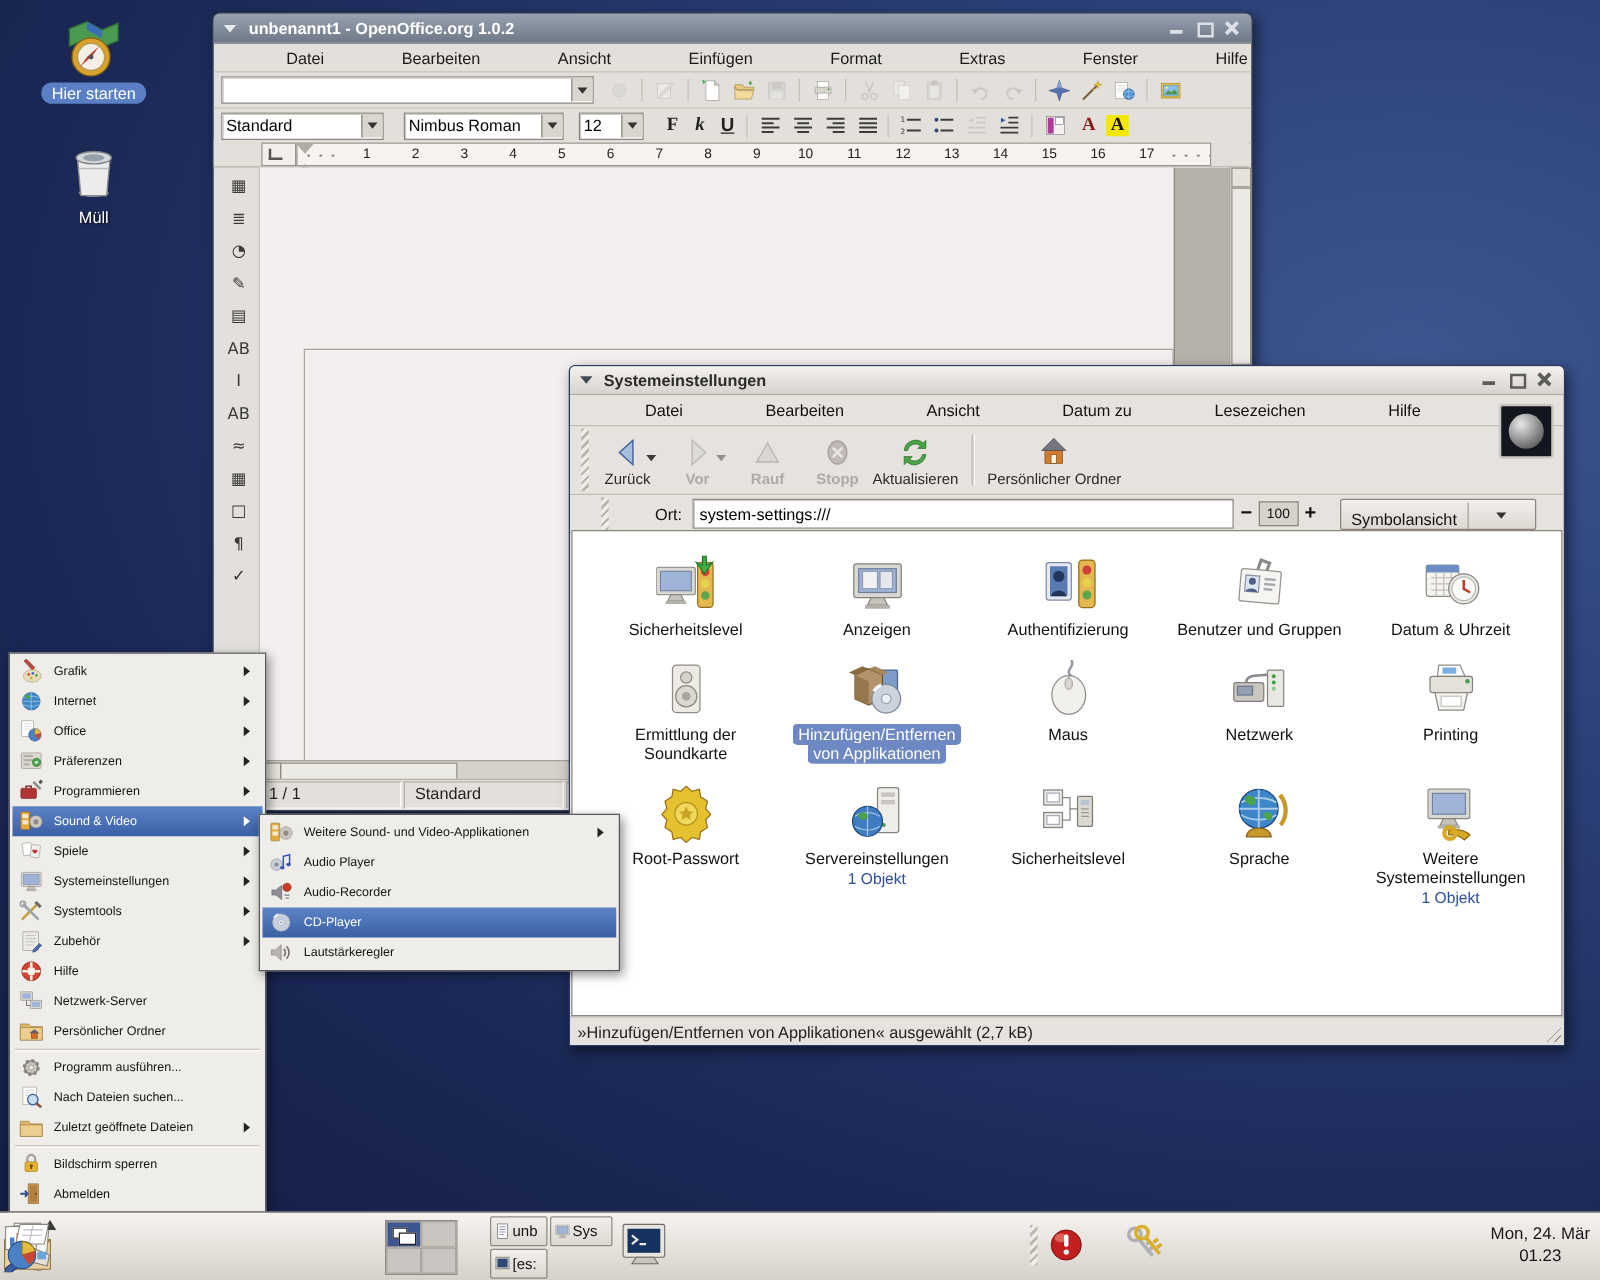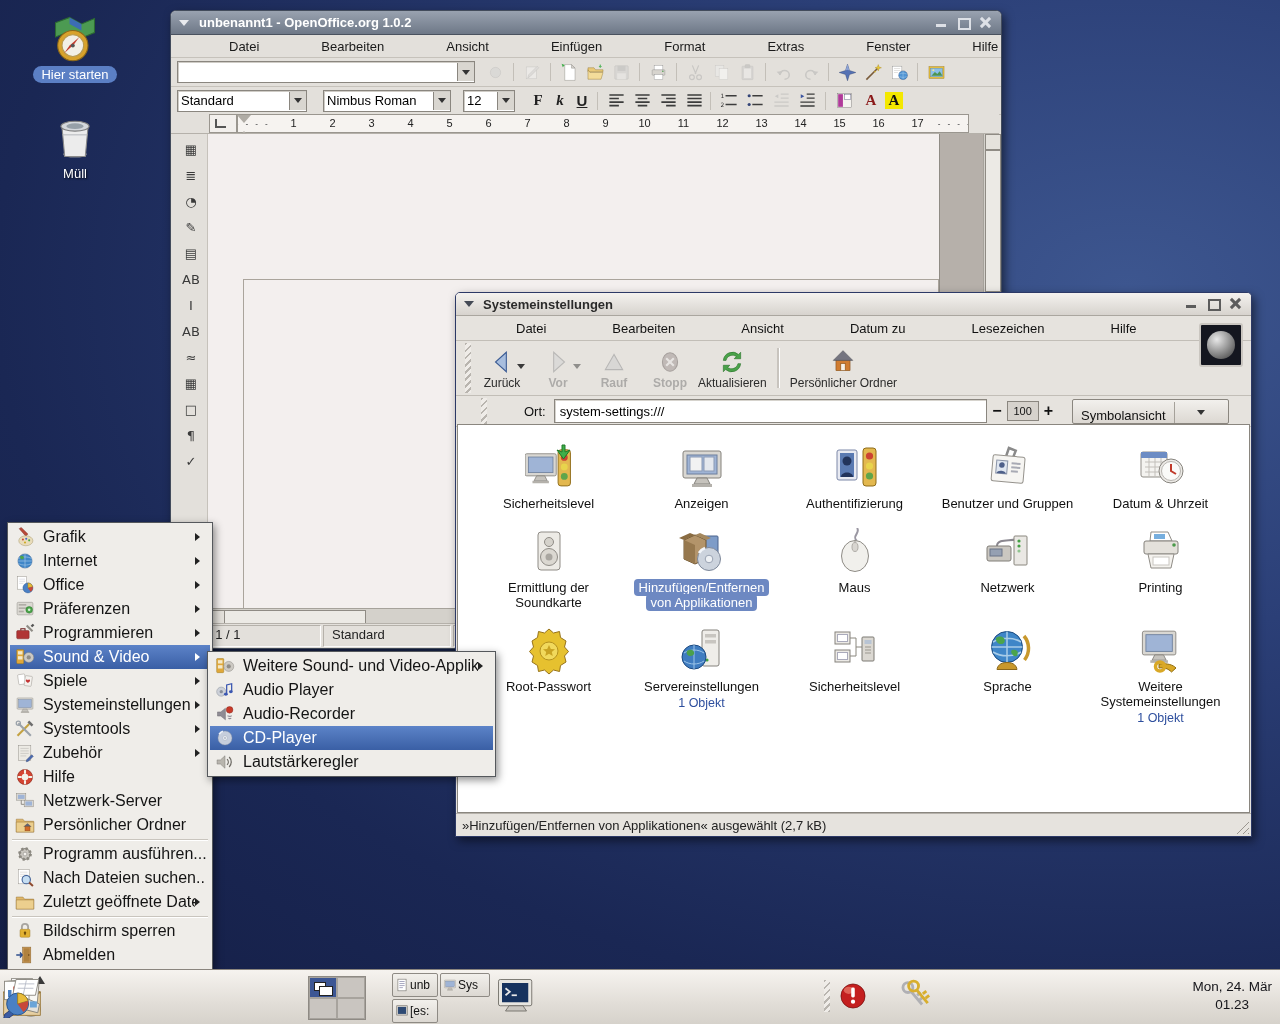--- a/index.html
+++ b/index.html
@@ -117,21 +117,21 @@
   .ss-status{position:absolute;left:0;right:0;bottom:0;height:22px;background:#e6e3de;border-top:1px solid #b5b1aa;
     display:flex;align-items:center;font-size:13px;color:#222;padding:0 6px;}
   .ss-grip{position:absolute;right:2px;bottom:2px;width:14px;height:14px;
     background:repeating-linear-gradient(135deg,transparent 0 3px,#9a968f 3px 4px);clip-path:polygon(100% 0,100% 100%,0 100%);}
 
   
   .pmenu{position:absolute;background:#efede9;border:1px solid #55585c;box-shadow:2px 3px 8px rgba(0,0,0,.45);
     padding:2px;}
   #kmenu{left:7px;top:522px;width:200px;z-index:30;}
   #ksub{left:207px;top:651px;width:283px;z-index:31;}
-  .kitem{height:24px;display:flex;align-items:center;padding:0 4px 0 5px;font-size:16px;color:#141414;cursor:pointer;position:relative;}
+  .kitem{height:24px;display:flex;align-items:center;padding:0 4px 0 5px;font-size:10px;color:#141414;cursor:pointer;position:relative;}
   .kitem svg{width:20px;height:20px;margin-right:8px;flex:none;}
   .klbl{flex:1;white-space:nowrap;overflow:hidden;}
   .karw{width:0;height:0;border:4px solid transparent;border-left:5px solid #222;margin-right:2px;}
   .kitem.sel{background:linear-gradient(#5c83c8,#3a5fa5);color:#fff;}
   .kitem.sel .karw{border-left-color:#fff;}
   .kitem.msep{height:5px;padding:0;cursor:default;background:linear-gradient(#c9c5be,#c9c5be) center/calc(100% - 4px) 1px no-repeat,
     linear-gradient(#fff,#fff) center calc(50% + 1px)/calc(100% - 4px) 1px no-repeat;}
 
   
   #panel{position:absolute;left:0;bottom:0;width:1280px;height:54px;z-index:40;

